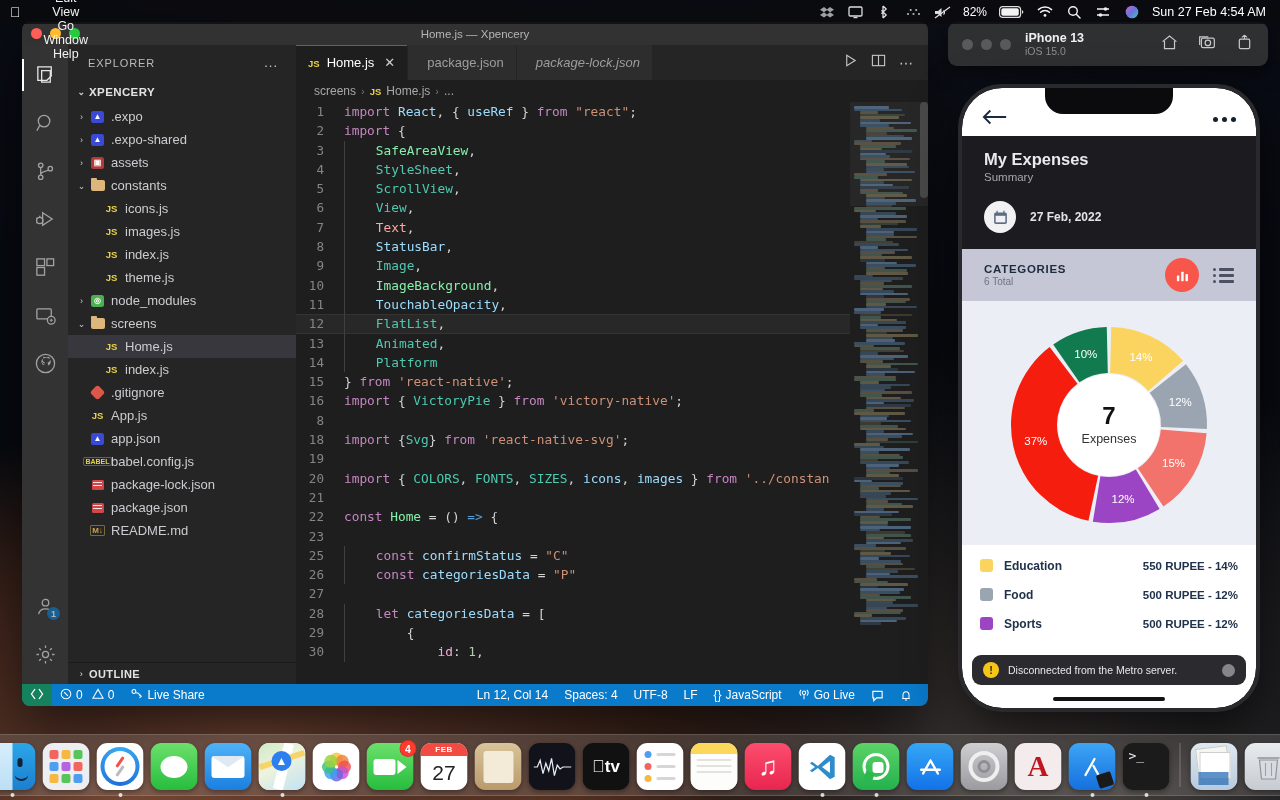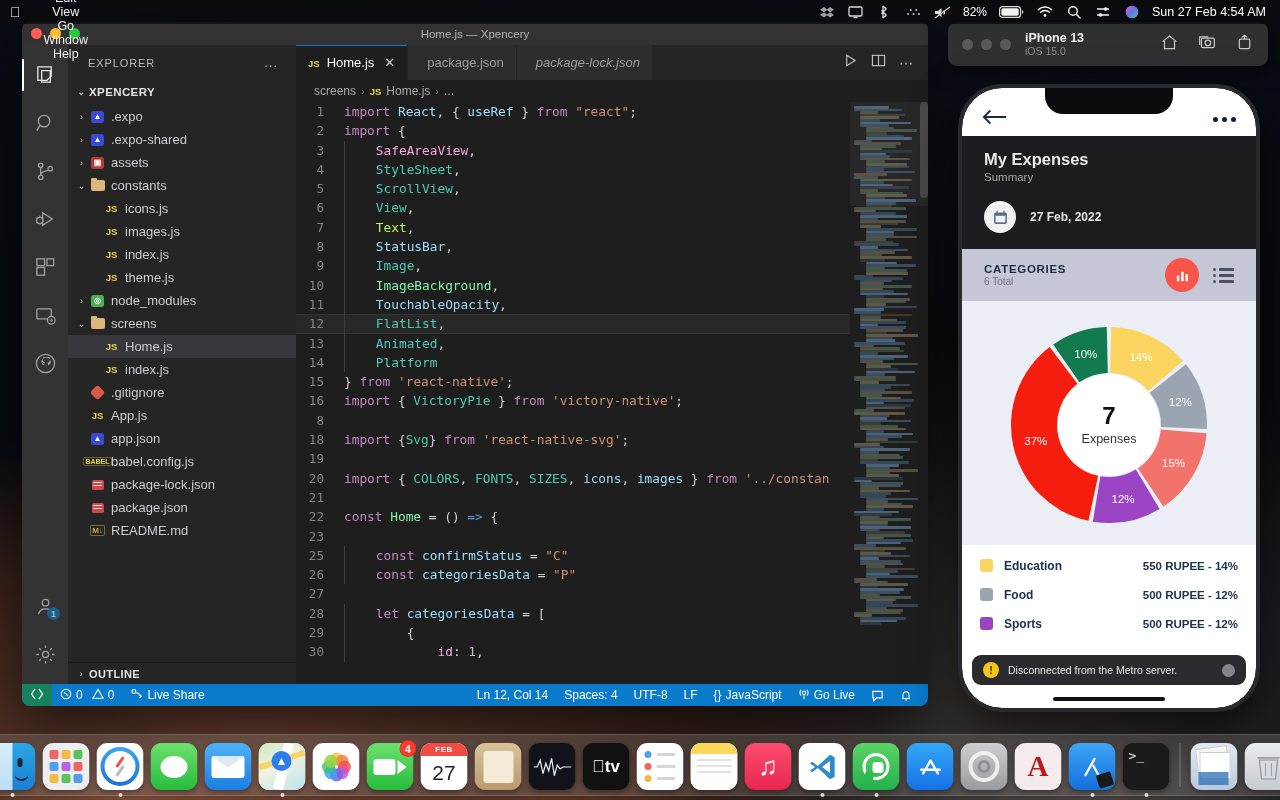--- a/index.html
+++ b/index.html
@@ -631,25 +631,25 @@
           <span class="bc-sep">›</span>
           <span class="fi-js">JS</span>
           <span>Home.js</span>
           <span class="bc-sep">›</span>
           <span>...</span>
         </div>
         <div class="code-area">
           <div class="code-scroll" id="code-lines">
               <div class="cline"><span class="lno">1</span><span class="ctext"><span style="color:#c586c0">import </span><span style="color:#9cdcfe">React</span><span style="color:#d4d4d4">, { </span><span style="color:#9cdcfe">useRef</span><span style="color:#d4d4d4"> } </span><span style="color:#c586c0">from</span><span style="color:#d4d4d4"> </span><span style="color:#ce9178">"react"</span><span style="color:#d4d4d4">;</span></span></div>
               <div class="cline"><span class="lno">2</span><span class="ctext"><span style="color:#c586c0">import</span><span style="color:#d4d4d4"> {</span></span></div>
-              <div class="cline"><span class="lno">3</span><span class="ctext ind-guide"><span style="color:#f9a8d4">    SafeAreaView</span><span style="color:#d4d4d4">,</span></span></div>
+              <div class="cline"><span class="lno">3</span><span class="ctext ind-guide"><span style="color:#86efac">    SafeAreaView</span><span style="color:#d4d4d4">,</span></span></div>
               <div class="cline"><span class="lno">4</span><span class="ctext ind-guide"><span style="color:#4ec9b0">    StyleSheet</span><span style="color:#d4d4d4">,</span></span></div>
               <div class="cline"><span class="lno">5</span><span class="ctext ind-guide"><span style="color:#4ec9b0">    ScrollView</span><span style="color:#d4d4d4">,</span></span></div>
               <div class="cline"><span class="lno">6</span><span class="ctext ind-guide"><span style="color:#4ec9b0">    View</span><span style="color:#d4d4d4">,</span></span></div>
-              <div class="cline"><span class="lno">7</span><span class="ctext ind-guide"><span style="color:#bef264">    Text</span><span style="color:#d4d4d4">,</span></span></div>
+              <div class="cline"><span class="lno">7</span><span class="ctext ind-guide"><span style="color:#fca5a5">    Text</span><span style="color:#d4d4d4">,</span></span></div>
               <div class="cline"><span class="lno">8</span><span class="ctext ind-guide"><span style="color:#9cdcfe">    StatusBar</span><span style="color:#d4d4d4">,</span></span></div>
               <div class="cline"><span class="lno">9</span><span class="ctext ind-guide"><span style="color:#4ec9b0">    Image</span><span style="color:#d4d4d4">,</span></span></div>
               <div class="cline"><span class="lno">10</span><span class="ctext ind-guide"><span style="color:#86efac">    ImageBackground</span><span style="color:#d4d4d4">,</span></span></div>
               <div class="cline"><span class="lno">11</span><span class="ctext ind-guide"><span style="color:#9cdcfe">    TouchableOpacity</span><span style="color:#d4d4d4">,</span></span></div>
               <div class="cline hl"><span class="lno">12</span><span class="ctext ind-guide"><span style="color:#4ec9b0">    FlatList</span><span style="color:#d4d4d4">,</span></span></div>
               <div class="cline"><span class="lno">13</span><span class="ctext ind-guide"><span style="color:#4ec9b0">    Animated</span><span style="color:#d4d4d4">,</span></span></div>
               <div class="cline"><span class="lno">14</span><span class="ctext ind-guide"><span style="color:#4ec9b0">    Platform</span></span></div>
               <div class="cline"><span class="lno">15</span><span class="ctext"><span style="color:#d4d4d4">} </span><span style="color:#c586c0">from</span><span style="color:#d4d4d4"> </span><span style="color:#ce9178">'react-native'</span><span style="color:#d4d4d4">;</span></span></div>
               <div class="cline"><span class="lno">16</span><span class="ctext"><span style="color:#c586c0">import</span><span style="color:#d4d4d4"> { </span><span style="color:#4ec9b0">VictoryPie</span><span style="color:#d4d4d4"> } </span><span style="color:#c586c0">from</span><span style="color:#d4d4d4"> </span><span style="color:#ce9178">'victory-native'</span><span style="color:#d4d4d4">;</span></span></div>
               <div class="cline"><span class="lno">8</span><span class="ctext"><span style="color:#d4d4d4"></span></span></div>

